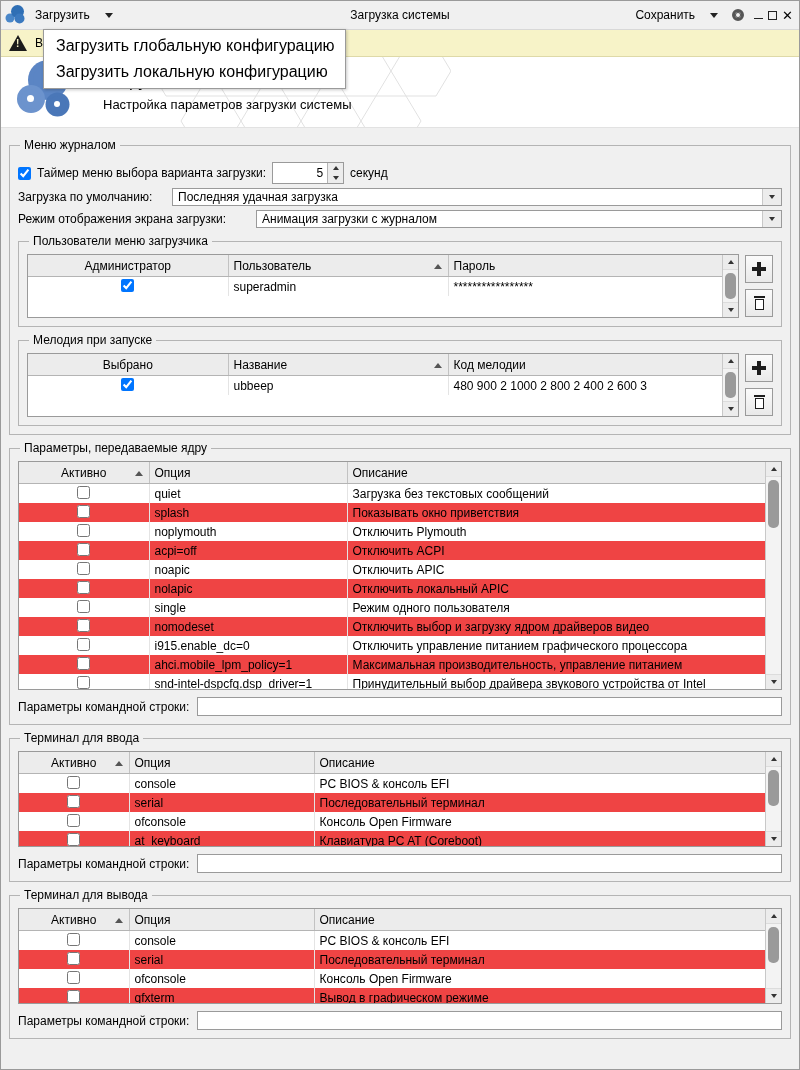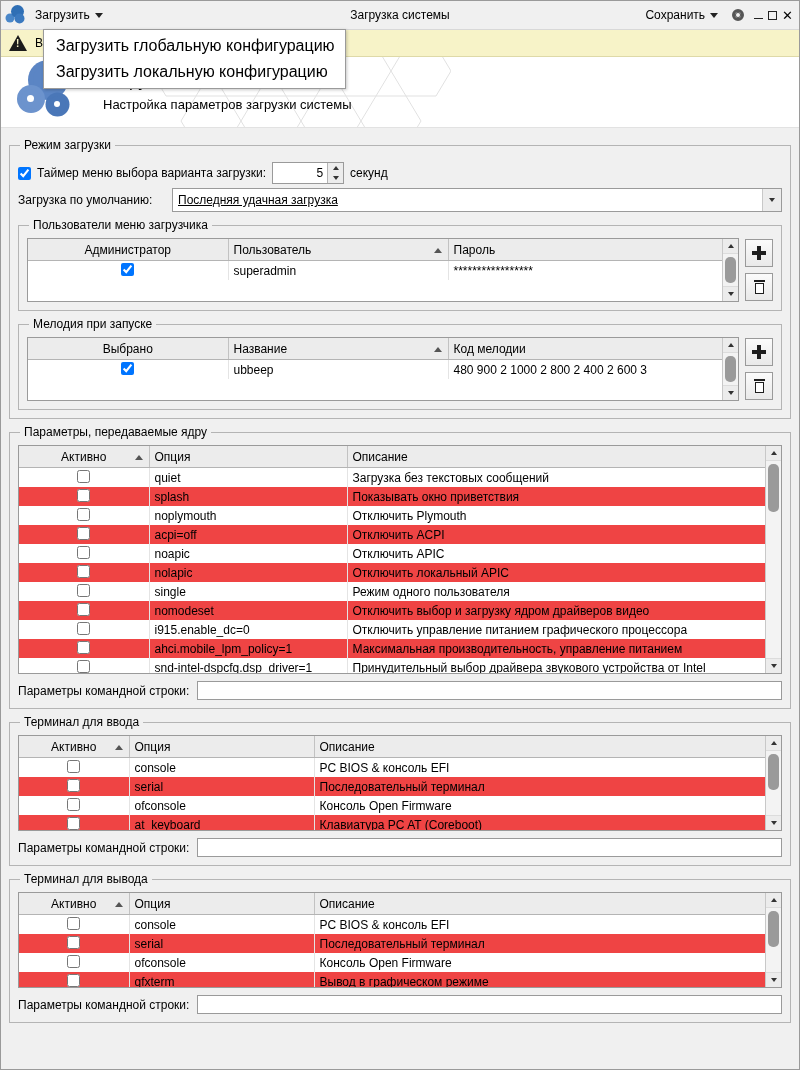--- a/index.html
+++ b/index.html
@@ -47,21 +47,21 @@
   .tb-right {
     margin-left: auto;
     display: flex;
     align-items: center;
     gap: 8px;
     padding-right: 6px;
   }
   .menu-btn {
     display: inline-flex;
     align-items: center;
-    gap: 5px;
+    gap: 15px;
     font-size: 12px;
     padding: 2px 4px;
     cursor: default;
   }
   .caret {
     width: 0; height: 0;
     border-left: 4px solid transparent;
     border-right: 4px solid transparent;
     border-top: 5px solid #222;
     display: inline-block;
@@ -275,30 +275,29 @@
   }
   .arrow-dn {
     width: 0; height: 0;
     border-left: 3.5px solid transparent;
     border-right: 3.5px solid transparent;
     border-top: 4px solid #333;
   }
 
   .combo {
     flex: 1;
-    height: 24px;
+    height: 18px;
     border: 1px solid #9a9a9a;
     background: #ffffff;
     display: flex;
     align-items: center;
     font-size: 12px;
     padding-left: 5px;
     box-sizing: border-box;
     position: relative;
-    text-decoration: underline;
   }
   .combo .cb-caret {
     position: absolute;
     right: 0; top: 0; bottom: 0;
     width: 18px;
     border-left: 1px solid #c8c8c8;
     background: #ececec;
     display: flex;
     align-items: center;
     justify-content: center;
@@ -511,21 +510,21 @@
     </span>
     <div class="hero-text">
       <div class="hero-title">Загрузка системы</div>
       <div class="hero-sub">Настройка параметров загрузки системы</div>
     </div>
   </div>
 
   <div class="content">
 
     <fieldset class="group">
-      <legend>Режим загрузки</legend>
+      <legend>Меню журналом</legend>
 
       <div class="row">
         <input type="checkbox" class="cb" checked="" style="">
         <span class="lbl">Таймер меню выбора варианта загрузки:</span>
         <span class="spin">
           <input type="text" value="5" style="">
           <span class="spin-btns">
             <div>
                 <span class="arrow-up"></span>
               </div>
@@ -540,20 +539,29 @@
       <div class="row">
         <span class="lbl" style="width:148px">Загрузка по умолчанию:</span>
         <span class="combo">
           <span>Последняя удачная загрузка</span>
           <span class="cb-caret">
               <span class="arrow-dn"></span>
             </span>
         </span>
       </div>
 
+      <div class="row">
+        <span class="lbl" style="width:232px">Режим отображения экрана загрузки:</span>
+        <span class="combo">
+          <span>Анимация загрузки с журналом</span>
+          <span class="cb-caret">
+              <span class="arrow-dn"></span>
+            </span>
+        </span>
+      </div>
 
       <fieldset class="group">
         <legend>Пользователи меню загрузчика</legend>
         <div class="tablewrap">
           <div class="tbl" style="height:62px">
             <table class="grid">
               <colgroup>
                   <col style="width:200px">
                   <col style="width:220px">
                   <col>

